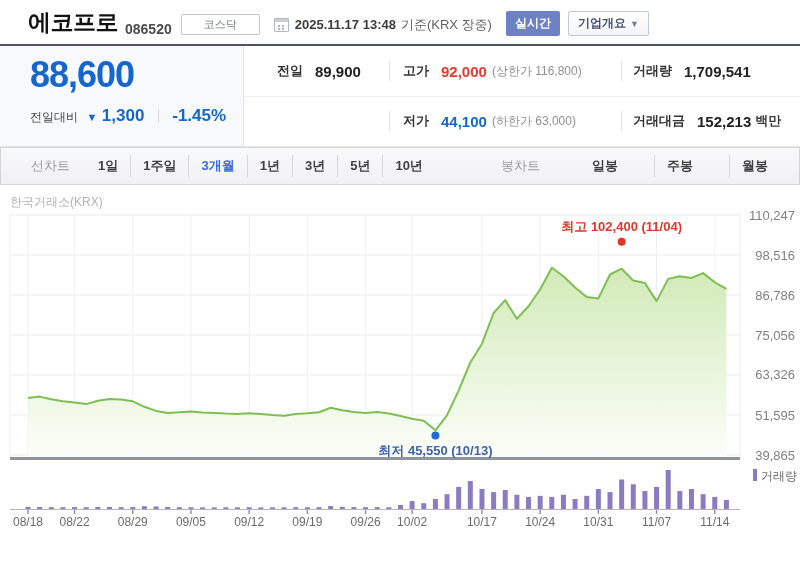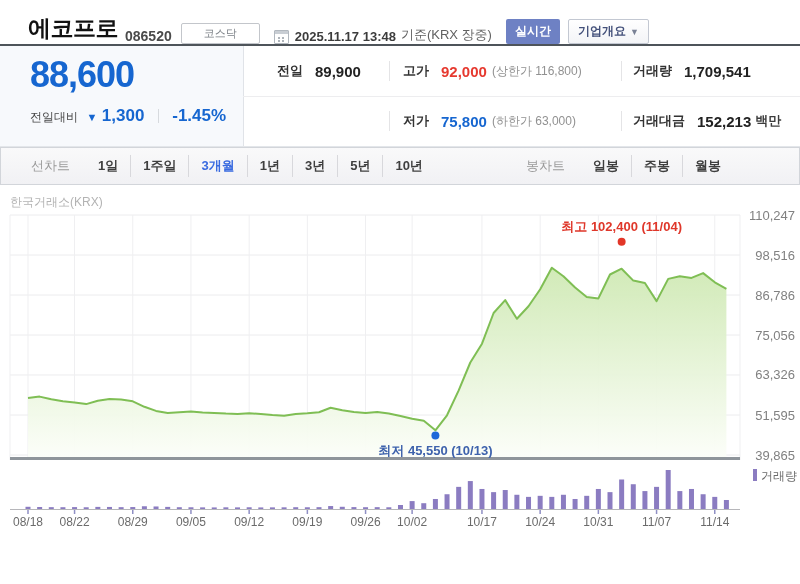--- a/index.html
+++ b/index.html
@@ -1,20 +1,20 @@
 <!DOCTYPE html>
 <html><head>
 <meta charset="utf-8">
 <style>
   html,body{margin:0;padding:0;background:#fff;}
   #app{position:relative;width:800px;height:584px;background:#fff;overflow:hidden;
        font-family:"Liberation Sans","DejaVu Sans",sans-serif;color:#333;}
 
   
-  #header{position:absolute;left:0;top:0;width:764px;height:44px;display:flex;align-items:flex-end;}
+  #header{position:absolute;left:0;top:0;width:764px;height:44px;display:flex;align-items:center;}
   .stock-title{font-size:23px;font-weight:bold;color:#111;margin-left:28px;letter-spacing:-0.5px;}
   .stock-code{font-size:14px;font-weight:bold;color:#4a4a4a;margin-left:7px;margin-top:14px;}
   .market-badge{font-size:11px;color:#7d8288;border:1px solid #c3c6cb;background:#fff;
       padding:2px 22px;border-radius:2px;margin-left:9px;margin-top:4px;}
   .cal-icon{position:relative;width:13px;height:12px;border:1px solid #b2b8bf;background:#fff;
       margin-left:14px;margin-top:5px;border-radius:1px;}
   .cal-icon::before{content:"";position:absolute;left:0;top:0;width:13px;height:3px;background:#c9ced4;}
   .cal-icon::after{content:"";position:absolute;left:3px;top:6px;width:2px;height:2px;background:#aeb4ba;
       box-shadow:4px 0 0 #aeb4ba,0 3px 0 #aeb4ba,4px 3px 0 #aeb4ba;}
   .datetime{font-size:13px;font-weight:600;color:#3c3c3c;margin-left:6px;margin-top:5px;}
@@ -50,21 +50,21 @@
   .sum-unit{font-size:13px;font-weight:600;color:#3d3d3d;margin-left:4px;}
   .cell-g{position:absolute;top:0;height:50px;display:flex;align-items:center;white-space:nowrap;}
   .g1{left:34px;} .g2{left:160px;} .g3{left:390px;}
   .vdiv{position:absolute;top:15px;width:1px;height:20px;background:#e4e4e6;}
   .vd1{left:146px;} .vd2{left:378px;}
 
   
   #toolbar{position:absolute;left:0;top:147px;width:798px;height:36px;border:1px solid #d2d5da;
       background:linear-gradient(#f9f9fa,#f1f1f4);}
   .tab-group{position:absolute;top:0;height:36px;display:flex;align-items:center;}
-  .tg-left{left:30px;} .tg-right{left:525px;}
+  .tg-left{left:30px;} .tg-right{left:500px;gap:24px;}
   .group-label{font-size:13px;color:#9a9a9a;margin-right:16px;}
   .tab{font-size:13px;font-weight:bold;color:#3f3f3f;padding:2px 12px;cursor:pointer;}
   .tab + .tab{border-left:1px solid #d8d8dc;}
   .tab.active{color:#3a6be0;}
 
   
   #chart-section{position:absolute;left:0;top:188px;width:800px;height:396px;}
   .krx-label{position:absolute;left:10px;top:6px;font-size:12px;color:#b3b3b3;}
   #chart-svg{position:absolute;left:0;top:0;cursor:pointer;}
 </style>
@@ -112,21 +112,21 @@
       <span class="cell-g g3">
         <span class="sum-label">거래량</span>
         <span class="sum-val">1,709,541</span>
       </span>
     </div>
 
     <div class="sum-row r2">
       <span class="vdiv vd1"></span>
       <span class="cell-g g2">
         <span class="sum-label">저가</span>
-        <span class="sum-val down">75,800</span>
+        <span class="sum-val down">44,100</span>
         <span class="sum-extra">(하한가 63,000)</span>
       </span>
       <span class="vdiv vd2"></span>
       <span class="cell-g g3">
         <span class="sum-label">거래대금</span>
         <span class="sum-val">152,213</span>
         <span class="sum-unit">백만</span>
       </span>
     </div>
   </div>

